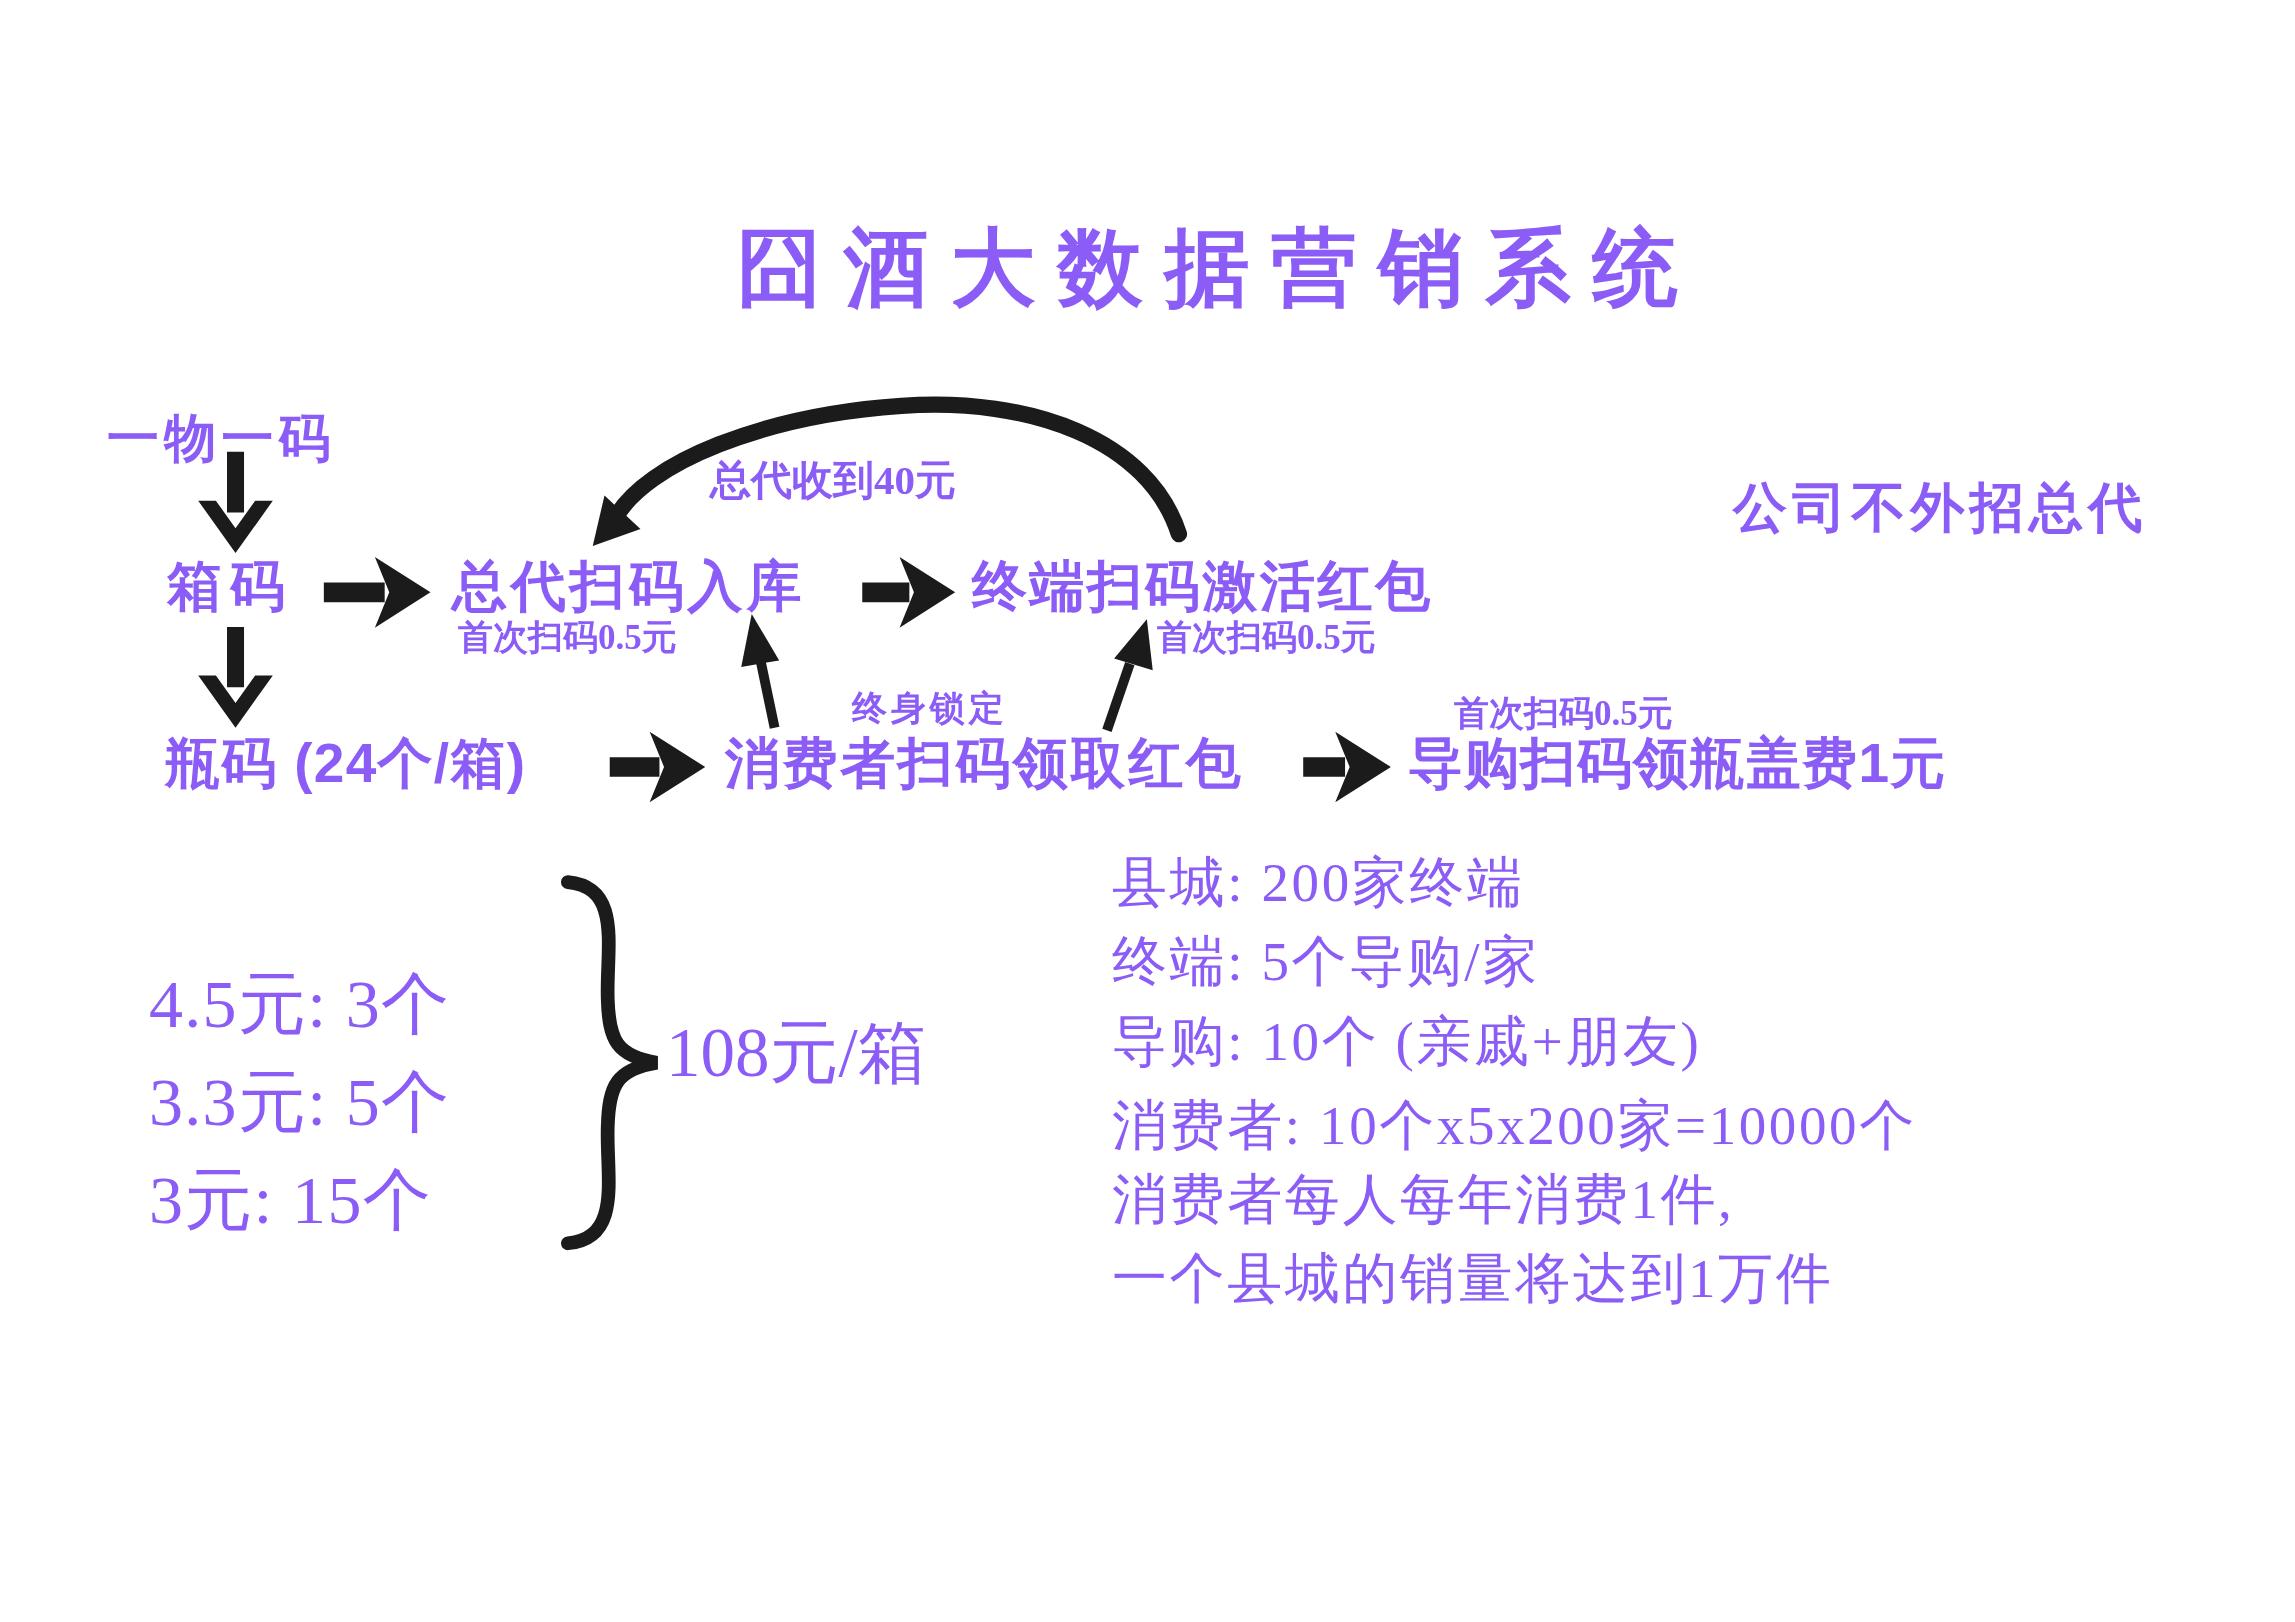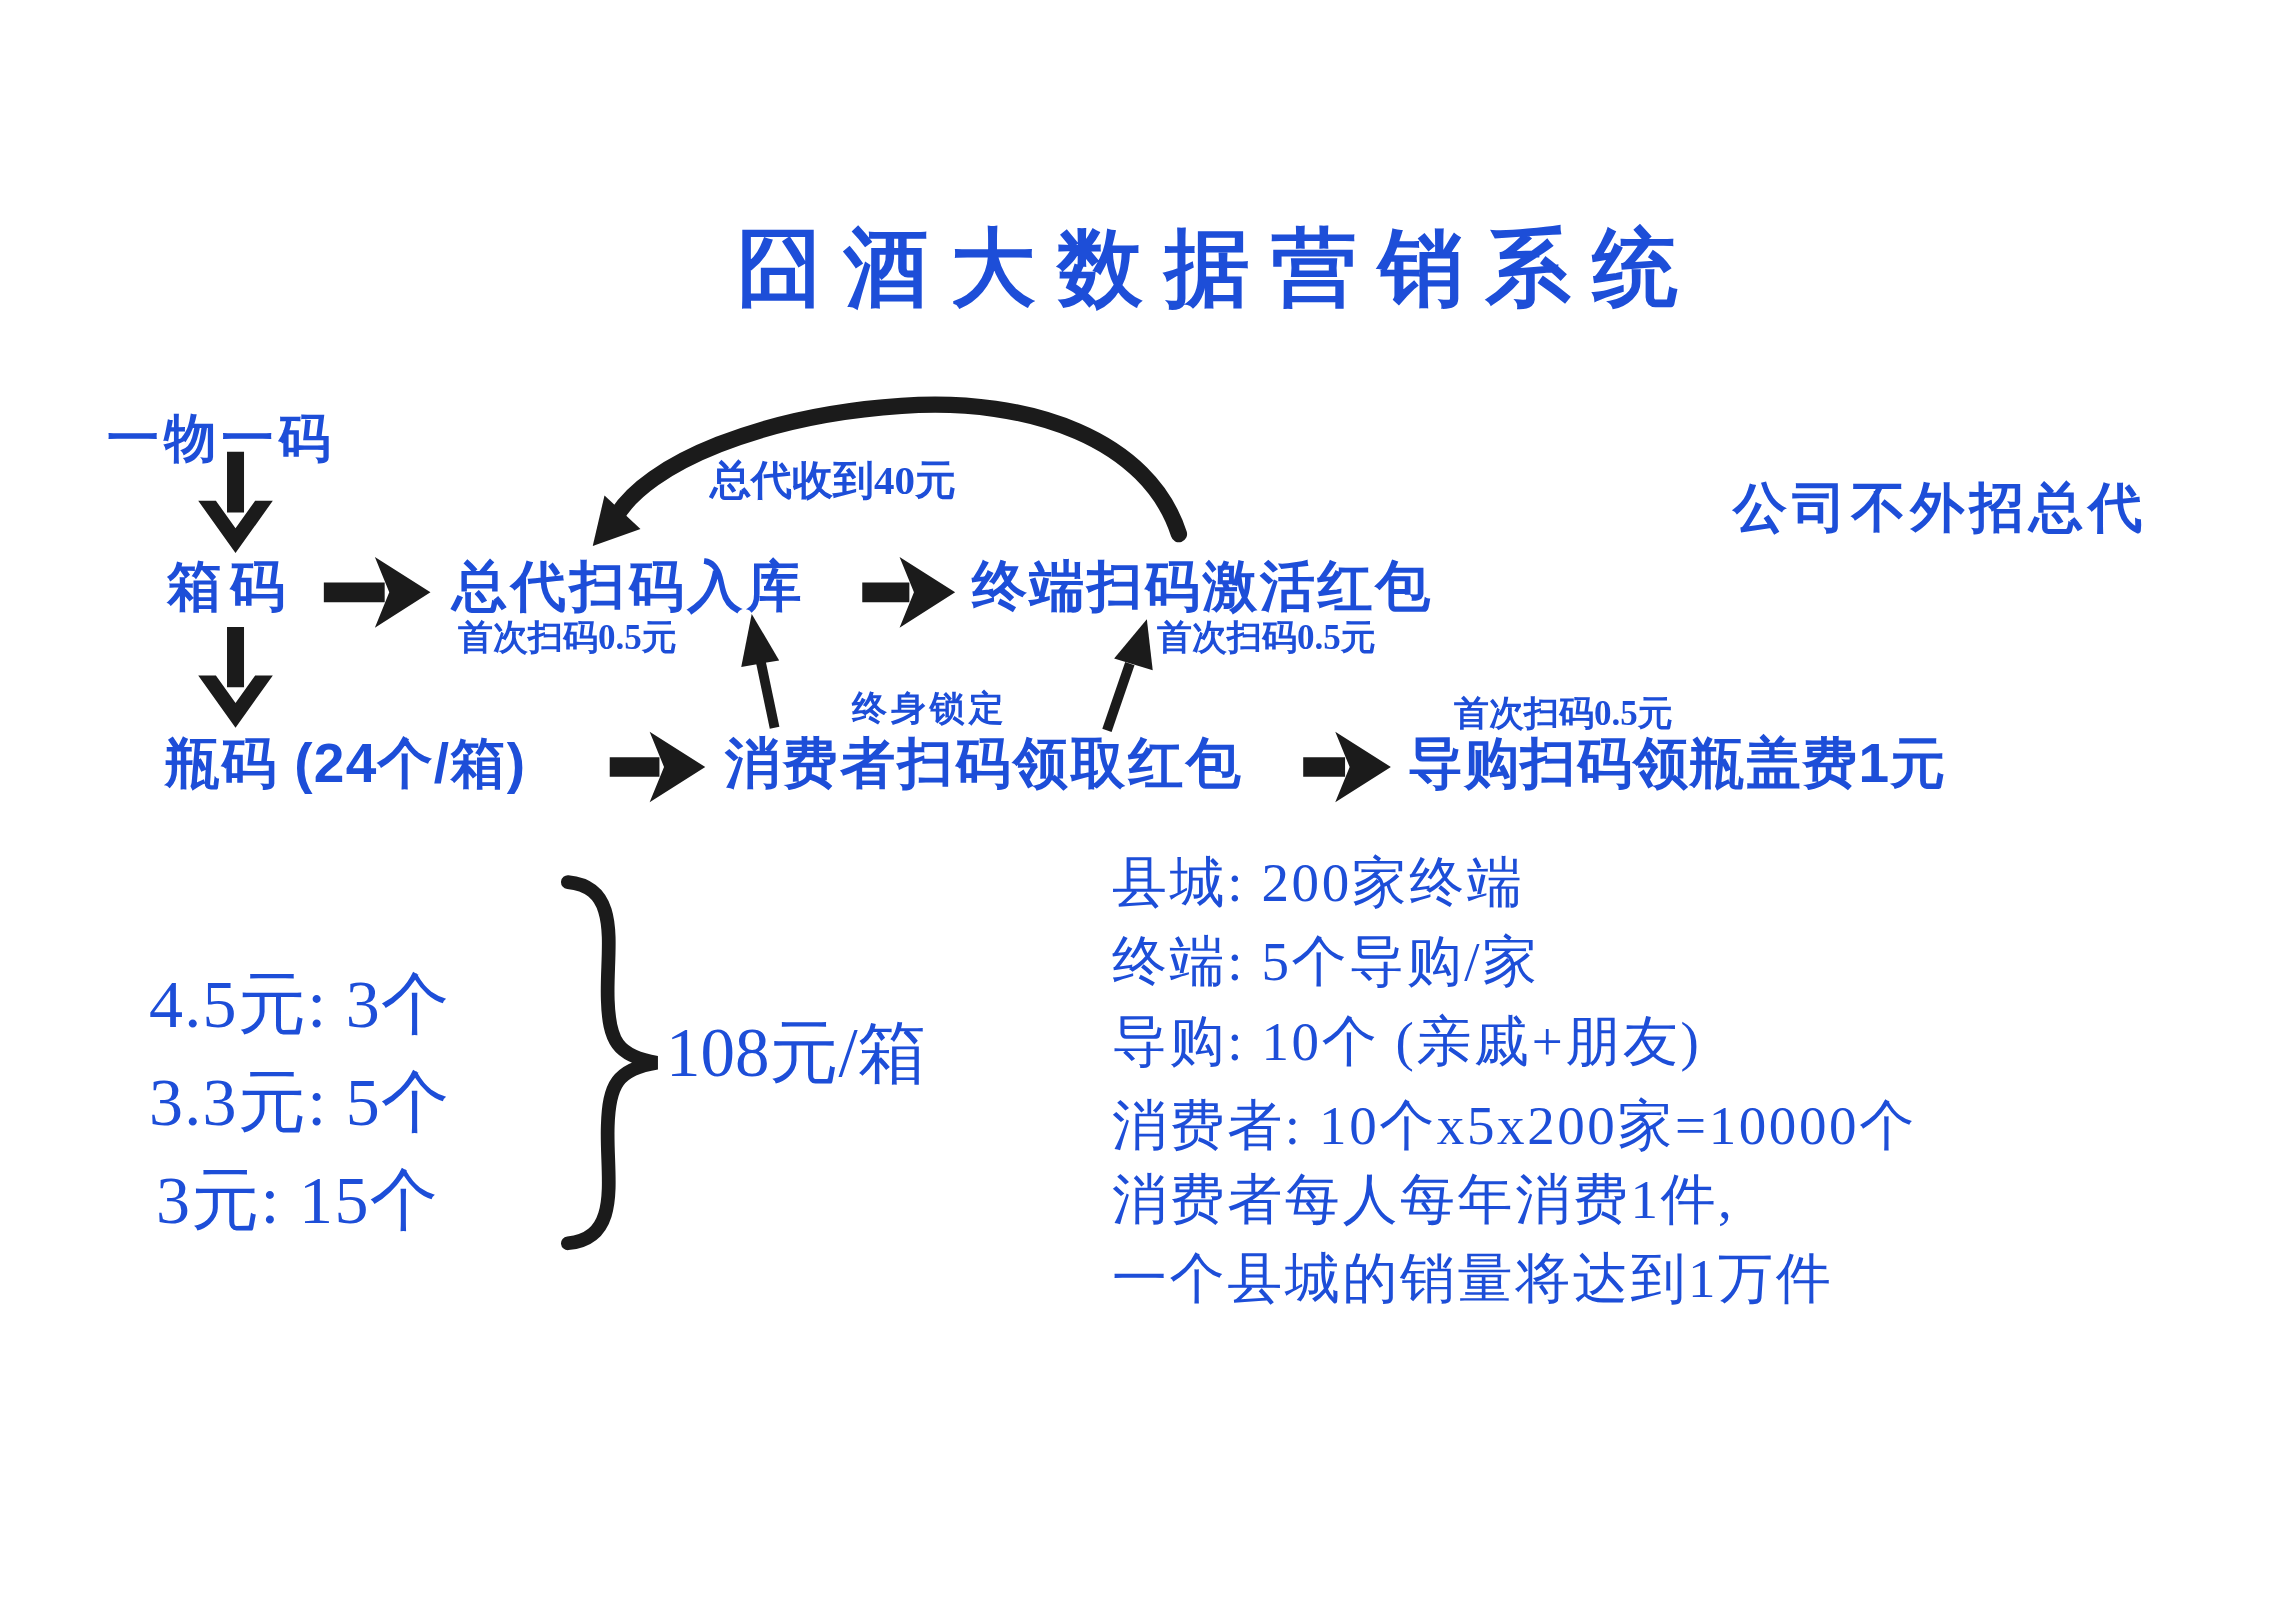--- a/index.html
+++ b/index.html
@@ -13,21 +13,21 @@
   }
   .gfx {
     position: absolute;
     left: 0; top: 0;
     width: 2295px; height: 1623px;
   }
   .t {
     position: absolute;
     white-space: nowrap;
     line-height: 1.1;
-    color: #1d4ed8;
+    color: #8b5cf6;
   }
   
   .brush {
     font-family: "Liberation Sans", "DejaVu Sans", sans-serif;
     font-weight: 700;
   }
   
   .serifline {
     font-family: "Liberation Serif", "DejaVu Serif", serif;
     font-weight: 400;
@@ -56,21 +56,21 @@
   .node-bottle  { left: 165px;  top: 733px; font-size: 55px; letter-spacing: 1.3px; }
   .node-cons    { left: 725px; top: 733px; font-size: 55px; letter-spacing: 2.6px; }
   .node-guide   { left: 1408px; top: 733px; font-size: 55px; letter-spacing: 1.3px; }
   .lbl-lock     { left: 852px; top: 690px; font-size: 35px; letter-spacing: 3.9px; }
   .sub-guide    { left: 1454px; top: 695px; font-size: 35px; }
 
   .price-item   { left: 149px;  font-size: 68px; letter-spacing: 1.3px; }
   .price-0 { top: 869px; }
   .price-1 { top: 967px; }
   .price-2 { top: 1065px; }
-  .price-3 { top: 1163px; margin-left: 7px; }
+  .price-3 { top: 1163px; }
   .price-total  { left: 666px; top: 1016px; font-size: 69px; }
 
   .market-line  { left: 1112px; font-size: 55px; letter-spacing: 2.6px; }
   .market-0 { top: 853px; }
   .market-1 { top: 932px; }
   .market-2 { top: 1012px; }
   .market-3 { top: 1096px; font-family: Liberation Serif, serif; }
   .market-4 { top: 1170px; }
   .market-5 { top: 1249px; }
 </style>

